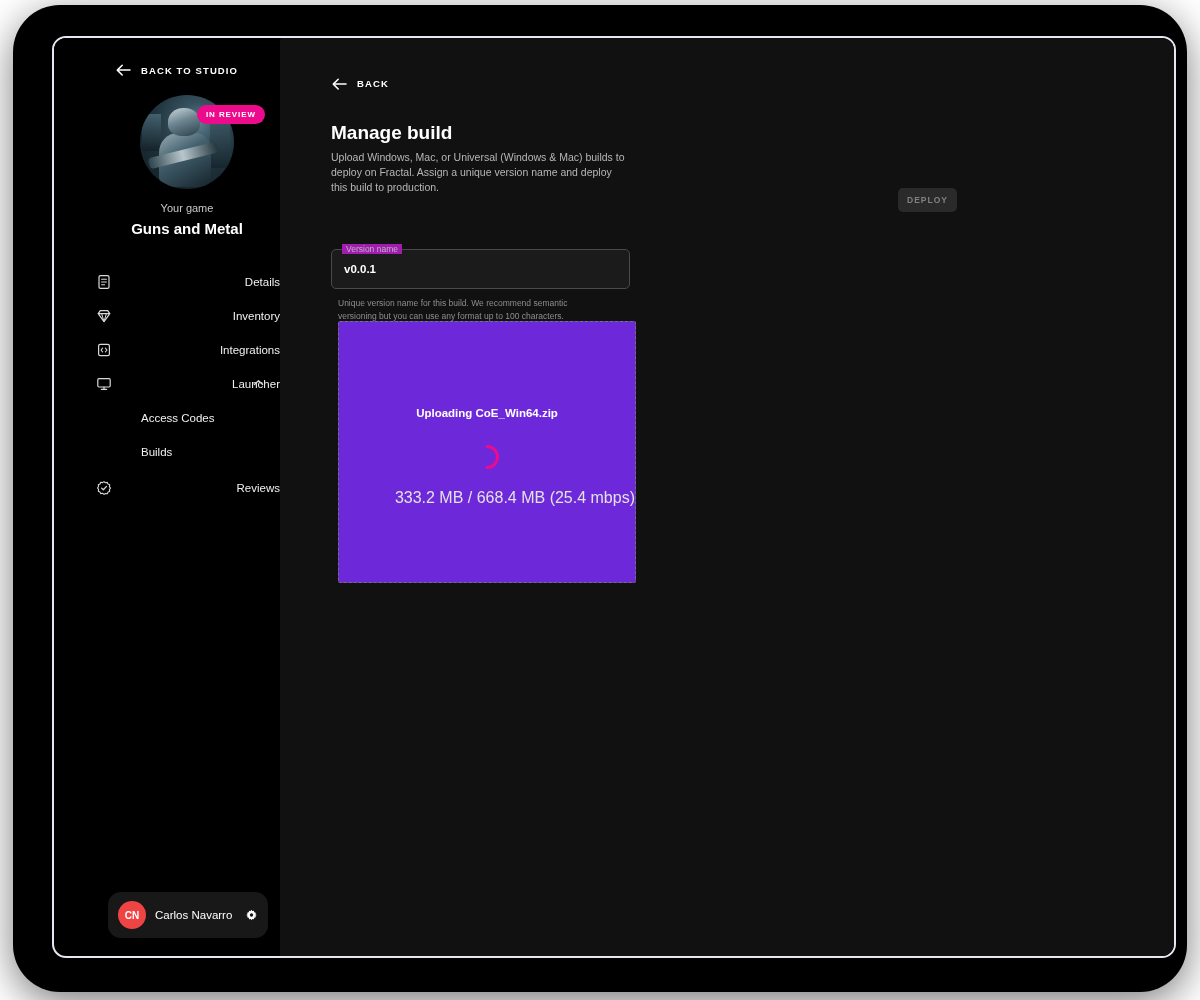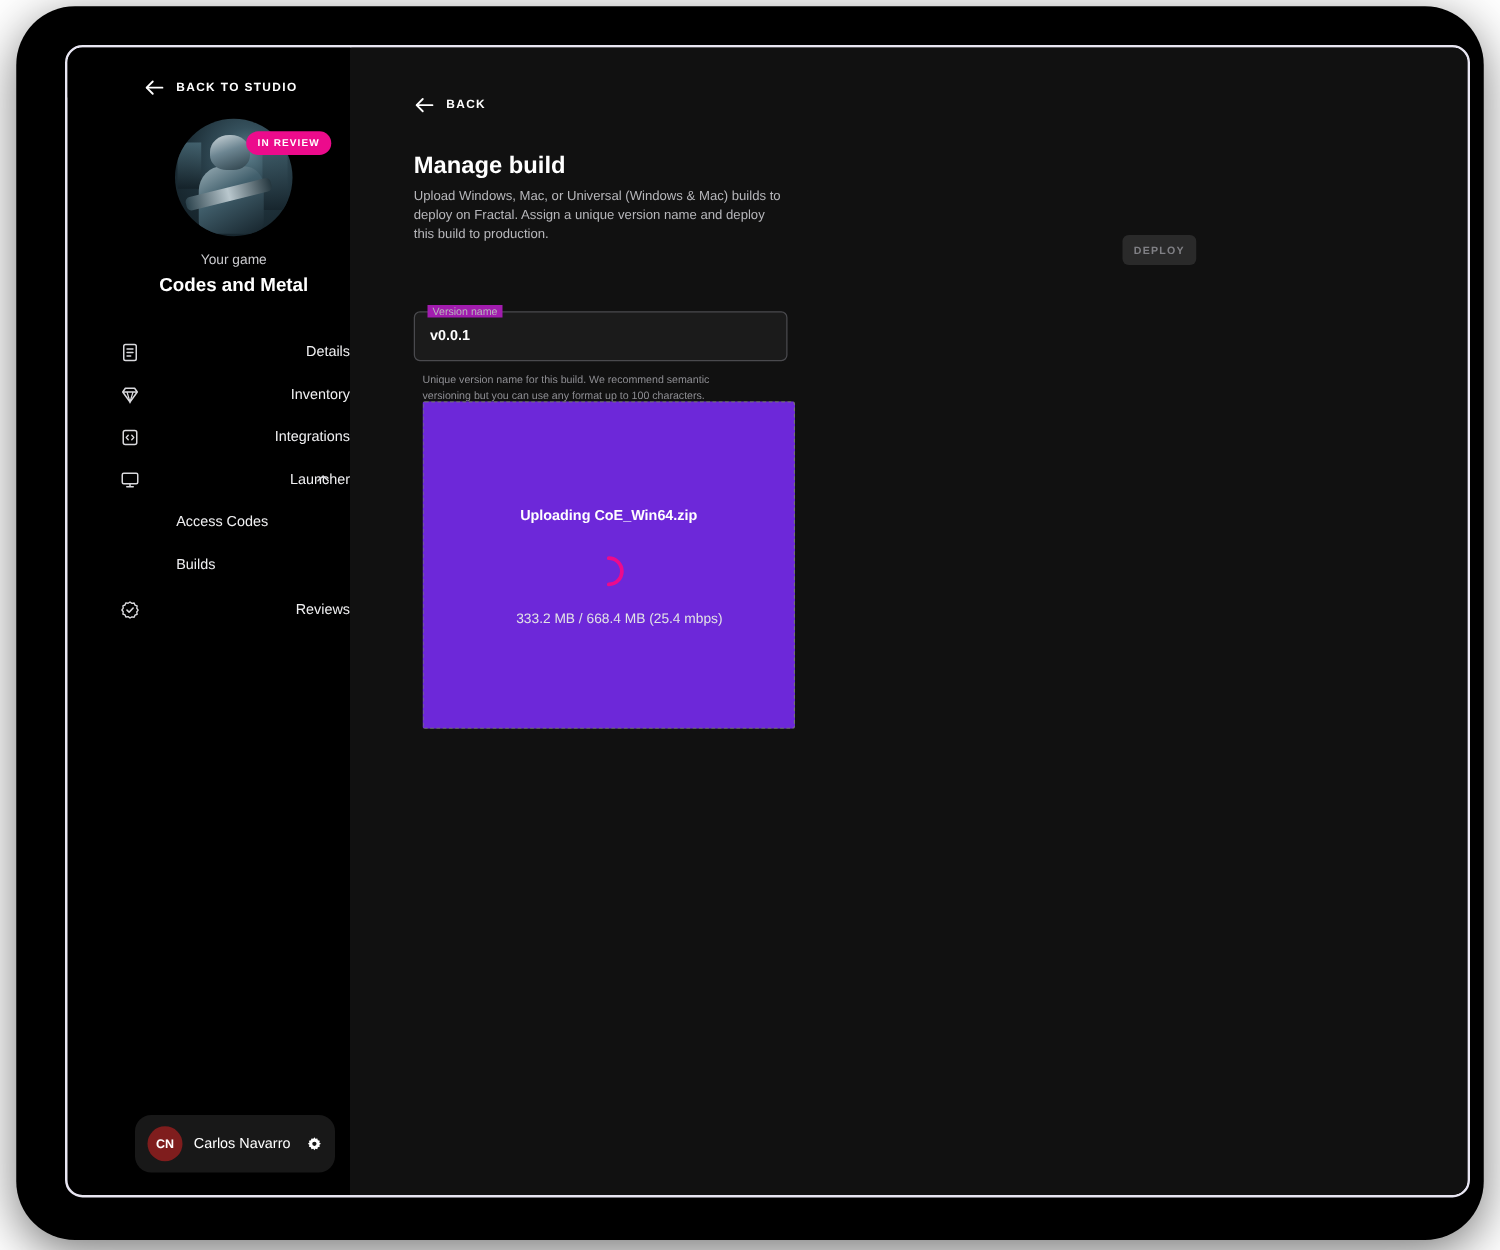--- a/index.html
+++ b/index.html
@@ -191,21 +191,21 @@
     background: #181818;
     border-radius: 13px;
     display: flex;
     align-items: center;
     padding: 0 10px;
     gap: 9px;
     cursor: pointer;
   }
   #user-avatar {
     width: 28px; height: 28px; border-radius: 50%;
-    background: #7f1d1d;
+    background: #ef4444;
     color: #ffffff;
     font-size: 10px;
     font-weight: bold;
     display: flex; align-items: center; justify-content: center;
     flex: 0 0 28px;
   }
   #user-name { font-size: 11.5px; color: #ffffff; font-weight: 500; white-space: nowrap; }
   #user-gear { margin-left: auto; }
 
   
@@ -337,22 +337,22 @@
     top: 122px;
     left: 50%;
     margin-left: -13px;
     width: 26px; height: 26px;
   }
   #spinner svg { display: block; }
   #upload-progress {
     position: absolute;
     top: 167px;
     left: 17px; right: 0;
-    text-align: center;
-    font-size: 11px;
+    text-align: right;
+    font-size: 16px;
     color: #e2e2e6;
   }
 </style>
 </head>
 <body>
 
 <div id="device-bezel">
   <div id="app-window">
 
     <div id="topbar">
@@ -374,21 +374,21 @@
         <div id="game-block">
           <div id="game-avatar">
             <div class="g-shape5"></div>
             <div class="g-shape4"></div>
             <div class="g-shape2"></div>
             <div class="g-shape1"></div>
             <div class="g-shape3"></div>
           </div>
           <div id="review-badge">IN REVIEW</div>
           <div id="your-game-label">Your game</div>
-          <div id="game-title">Codes and Metal</div>
+          <div id="game-title">Guns and Metal</div>
         </div>
 
         <div id="nav">
 
           <div class="nav-item">
             <svg class="nav-icon" viewBox="0 0 16 16">
               <rect x="3" y="1.6" width="10" height="12.8" rx="1.4" fill="none" stroke="#d9d9dd" stroke-width="1.2"></rect>
               <path d="M5.6 5.2h4.8M5.6 8h4.8M5.6 10.8h3" stroke="#d9d9dd" stroke-width="1.1" stroke-linecap="round"></path>
             </svg>
             <span class="nav-label">Details</span>

